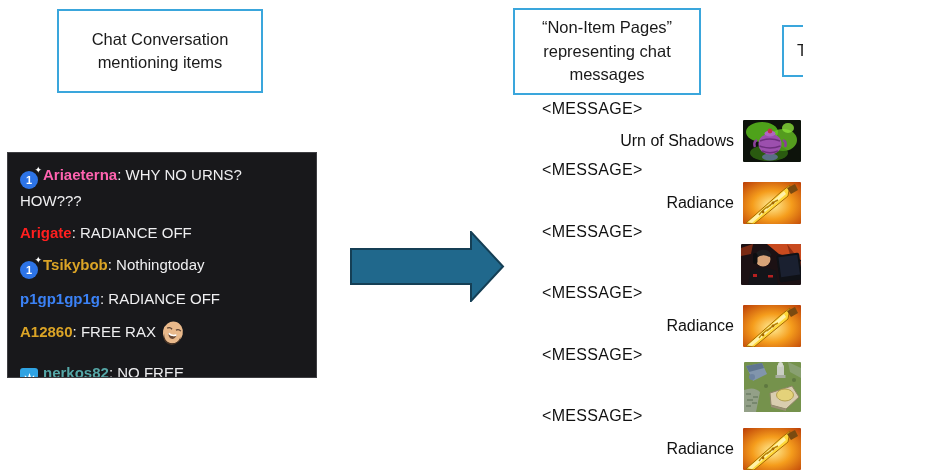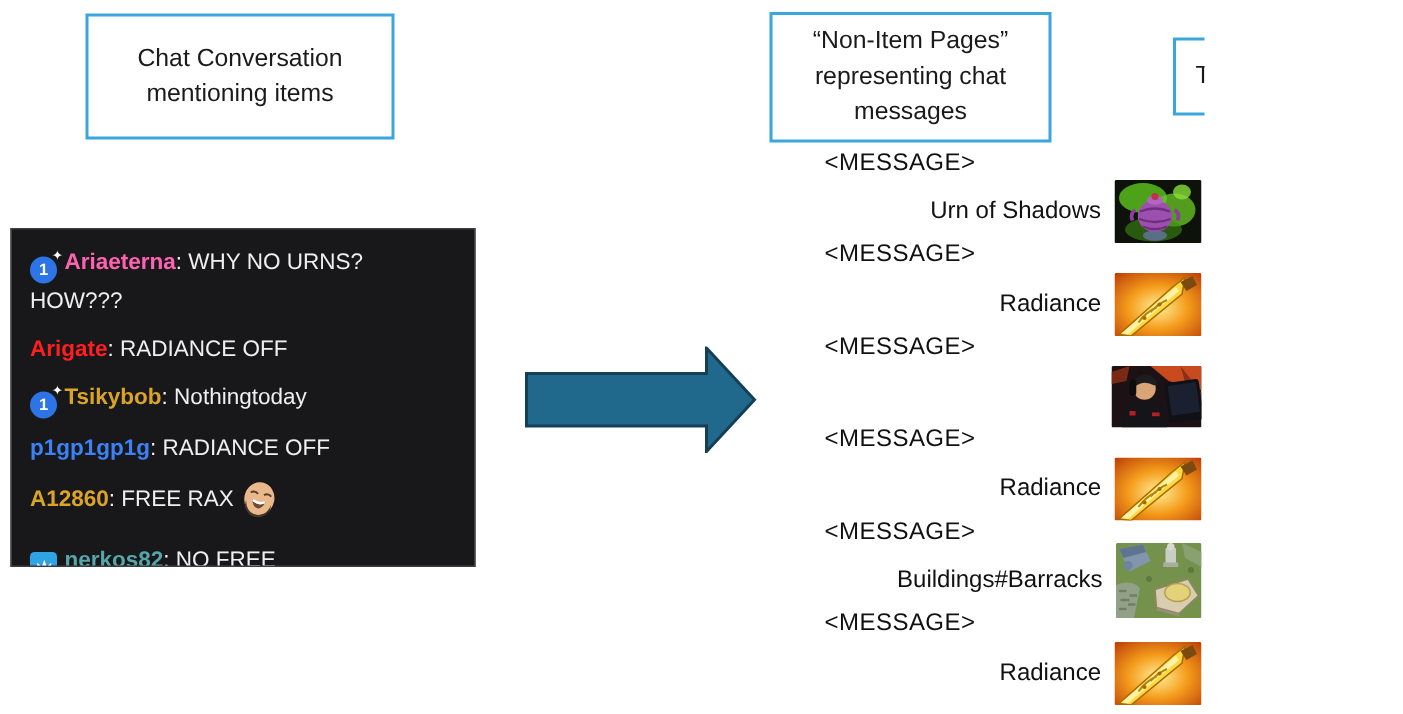--- a/index.html
+++ b/index.html
@@ -32,21 +32,21 @@
     font-size:11px;font-weight:bold;display:flex;align-items:center;justify-content:center;}
   .badge-sparkle{position:absolute;top:-5px;right:-4px;color:#fff;font-size:9px;line-height:9px;}
   .badge-square{width:18px;height:18px;border-radius:3px;background:#2fa3e3;display:flex;align-items:center;justify-content:center;}
   .emote{display:inline-block;vertical-align:-9px;margin-left:4px;}
 
   
   .flow-arrow{position:absolute;left:350px;top:231px;}
 
   
   .message-token{
-    position:absolute;left:512px;width:176px;height:20px;text-align:center;
+    position:absolute;left:542px;width:176px;height:20px;
     font-size:16px;letter-spacing:0.3px;color:#111;
   }
 
   
   .target-row{
     position:absolute;right:2px;display:flex;align-items:center;justify-content:flex-end;gap:9px;
   }
   .target-label{font-size:16px;color:#111;white-space:nowrap;}
   .thumb{display:block;border-radius:1px;}
 </style>
@@ -186,21 +186,20 @@
       <polygon points="3,41 38,10 47,3 45,14 11,42" fill="#ffd83b" stroke="#a66a00" stroke-width="1"></polygon>
       <polygon points="5,40 41,9 43,12 9,41" fill="#fff1a8"></polygon>
       <polygon points="44,6 52,2 55,8 48,12" fill="#7a4a10"></polygon>
       <path d="M16,33 q5,-7 12,-10 M24,26 q6,-6 11,-8" stroke="#b8860b" stroke-width="1.4" fill="none"></path>
       <circle cx="20" cy="30" r="1.4" fill="#a66a00"></circle>
       <circle cx="30" cy="21" r="1.4" fill="#a66a00"></circle>
     </svg>
         </span>
       </div>
       <div class="target-row" style="top: 362px; height: 50px;">
-        <span class="target-label">Buildings#Barracks</span>
         <span style="line-height:0">
     <svg class="thumb" width="57" height="50" viewBox="0 0 57 50">
       <rect width="57" height="50" fill="#75924c"></rect>
       <path d="M0,28 Q10,24 16,30 L12,50 L0,50 Z" fill="#93a088"></path>
       <path d="M2,32 h5 M3,38 h6 M2,44 h5 M9,35 h5 M8,41 h5" stroke="#6f7f66" stroke-width="1.6"></path>
       <path d="M44,0 L57,6 L57,16 L46,10 Z" fill="#89a071"></path>
       <path d="M2,4 L18,1 L23,12 L9,19 Z" fill="#8195ac"></path>
       <path d="M2,4 L18,1 L20,6 L5,10 Z" fill="#5f758f"></path>
       <circle cx="8" cy="15" r="3" fill="#6d83a0"></circle>
       <rect x="33" y="3" width="7" height="11" rx="1" fill="#c9cdc3"></rect>

